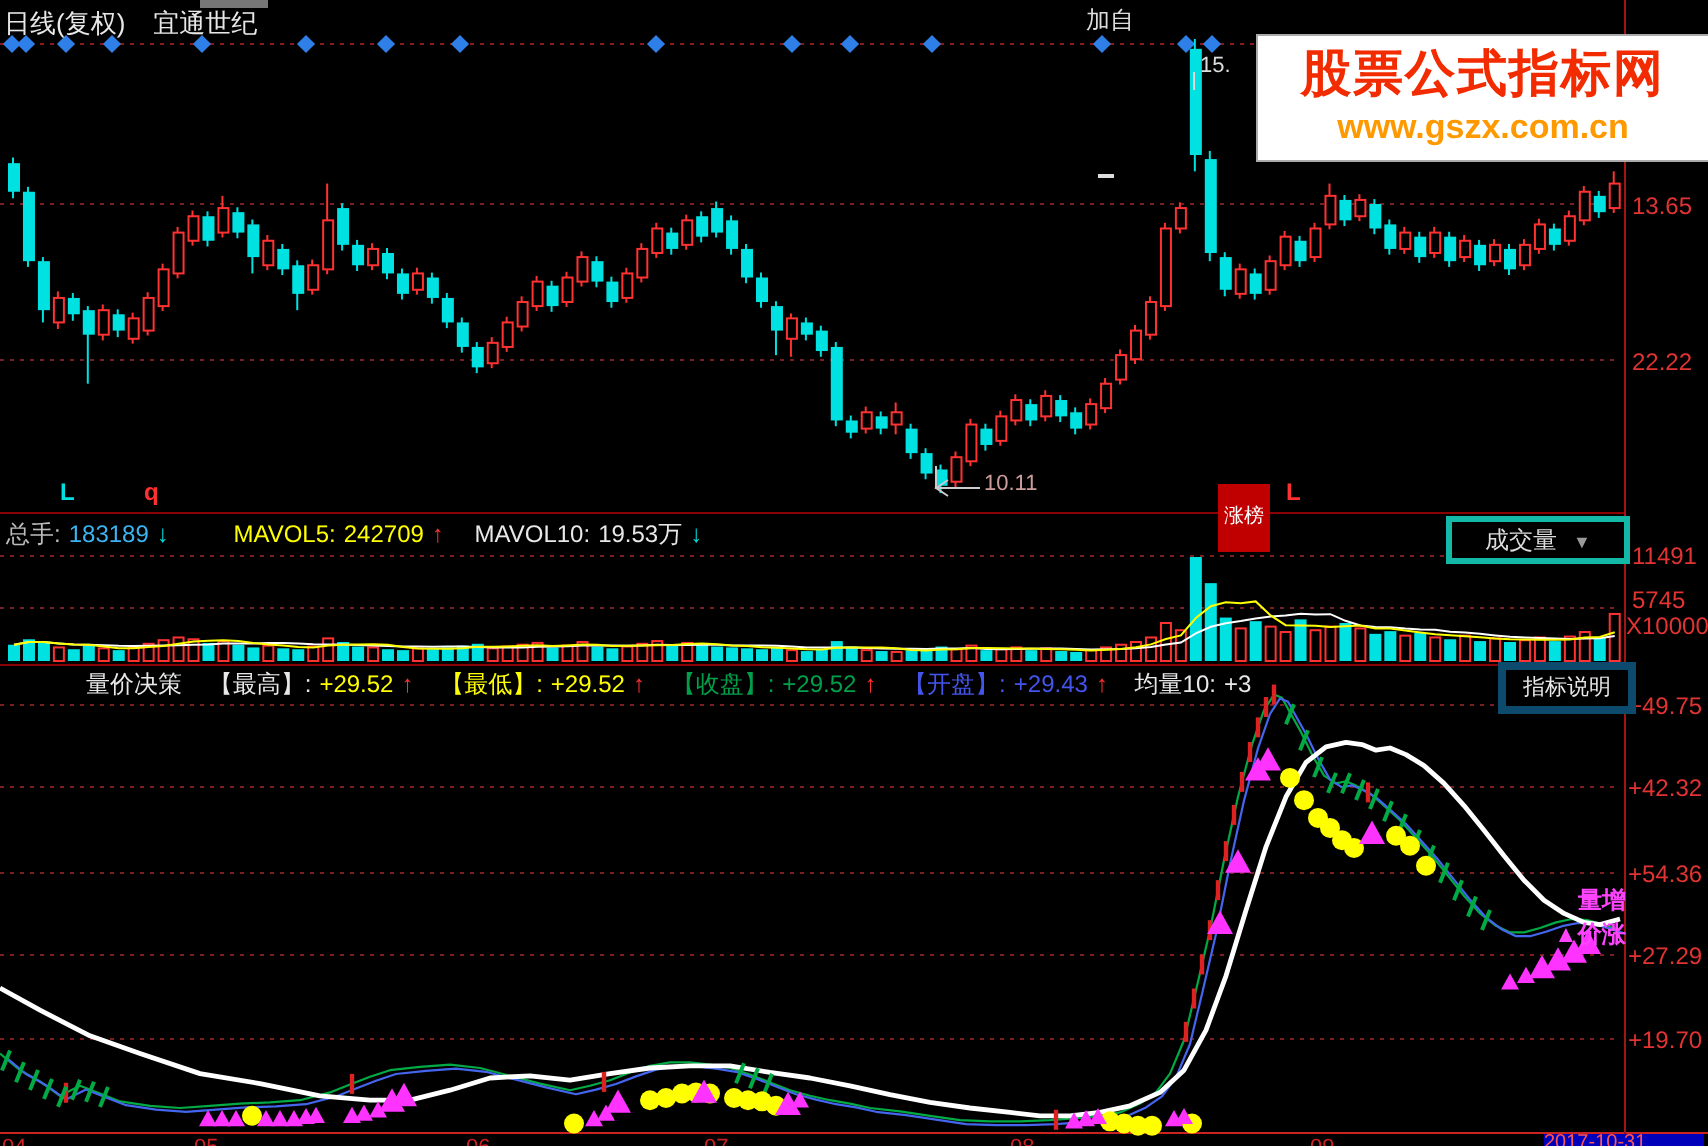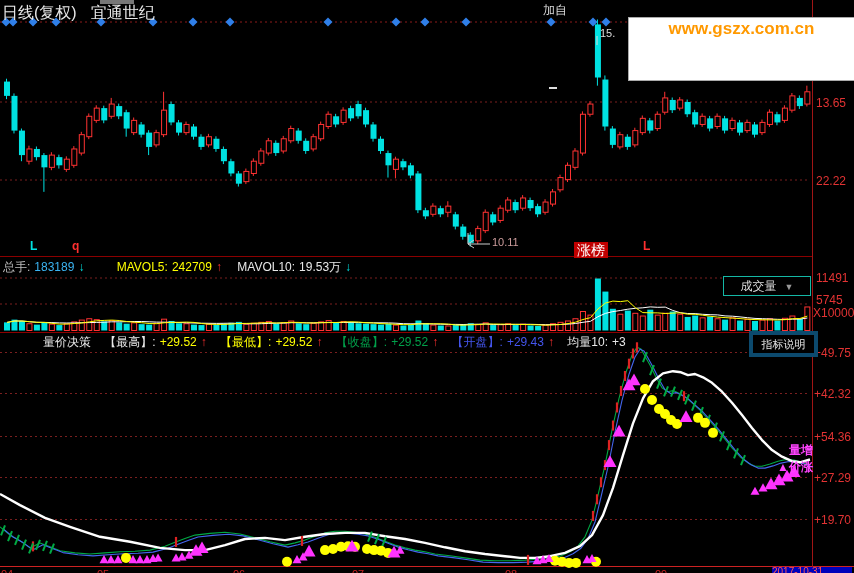--- a/index.html
+++ b/index.html
@@ -1,35 +1,35 @@
 <!DOCTYPE html>
 <html><head>
 <meta charset="utf-8">
 <style>
   html,body{margin:0;padding:0;background:#222;}
   #app{position:relative;width:854px;height:573px;background:#000;overflow:hidden;
        font-family:"Liberation Sans",sans-serif;}
   .abs{position:absolute;}
   .txt{white-space:nowrap;line-height:1;}
-  #title-row{left:2px;top:5px;color:#e8e8e8;font-size:16px;}
+  #title-row{left:2px;top:5px;color:#e8e8e8;font-size:13px;}
   #title-row span{margin-right:14px;}
   #toolbar-frag{left:543px;top:4px;color:#ddd;font-size:12px;}
   #chrome-frag{left:100px;top:0;width:34px;height:4px;background:#777;}
   #watermark{left:628px;top:17px;width:225px;height:62px;background:#fff;border:1px solid #aaa;
              text-align:center;z-index:30;}
   #watermark .l1{color:#f22b00;font-size:25px;font-weight:bold;letter-spacing:1px;margin-top:2px;}
   #watermark .l2{color:#ff9900;font-size:17px;font-weight:bold;margin-top:1px;}
   .sig{font-weight:bold;font-size:12px;}
-  #zhangbang{left:574px;top:242px;background:#c00000;color:#fff;font-size:14px;
-             padding:1px 3px;z-index:5;}
+  #zhangbang{left:609px;top:242px;background:#c00000;color:#fff;font-size:10px;
+             padding:12px 3px;z-index:5;}
   #vol-header{left:3px;top:261px;font-size:12px;z-index:6;}
   #vol-header span{margin-right:4px;}
   #ind-header{left:3px;top:336px;font-size:12px;z-index:6;margin-left:40px;}
   #ind-header span{margin-right:4px;}
-  #dropdown-vol{left:723px;top:276px;width:86px;height:18px;border:1px solid #14b8a6;
+  #dropdown-vol{left:723px;top:258px;width:86px;height:18px;border:3px solid #14b8a6;
                 color:#ddd;font-size:12px;text-align:center;line-height:18px;z-index:6;background:#000;}
   #dropdown-vol .arr{color:#999;font-size:9px;margin-left:8px;}
   #btn-help{left:749px;top:331px;width:61px;height:18px;border:4px solid #0c4a6e;color:#e8e8e8;
             font-size:11px;text-align:center;line-height:18px;z-index:6;background:#000;}
   .tick{position:absolute;color:#e23333;font-size:12px;z-index:4;}
   .tlab{position:absolute;color:#c22;font-size:11px;z-index:4;}
   #date-box{left:772px;top:567px;width:80px;height:6px;background:#0000bb;color:#ff5555;
             font-size:10px;overflow:hidden;z-index:5;}
   .mg-lab{position:absolute;color:#ff44ff;font-size:12px;font-weight:bold;z-index:7;}
   svg{position:absolute;left:0;top:0;}
@@ -511,20 +511,21 @@
     </svg>
 
   <div id="chrome-frag" class="abs"></div>
 
   <div id="title-row" class="abs txt">
     <span>日线(复权)</span><span>宜通世纪</span>
   </div>
   <div id="toolbar-frag" class="abs txt">加自</div>
 
   <div id="watermark" class="abs">
+    <div class="l1">股票公式指标网</div>
     <div class="l2">www.gszx.com.cn</div>
   </div>
 
   <div class="abs txt sig" style="left:30px;top:240px;color:#00e0e0;">L</div>
   <div class="abs txt sig" style="left:72px;top:240px;color:#ff3030;">q</div>
   <div id="zhangbang" class="abs txt">涨榜</div>
   <div class="abs txt sig" style="left:643px;top:240px;color:#ff3030;">L</div>
 
   <div id="vol-header" class="abs txt">
     <span style="color:#bbb">总手:</span><span style="color:#3bb4f2">183189</span><span style="color:#00e0e0">↓</span>

